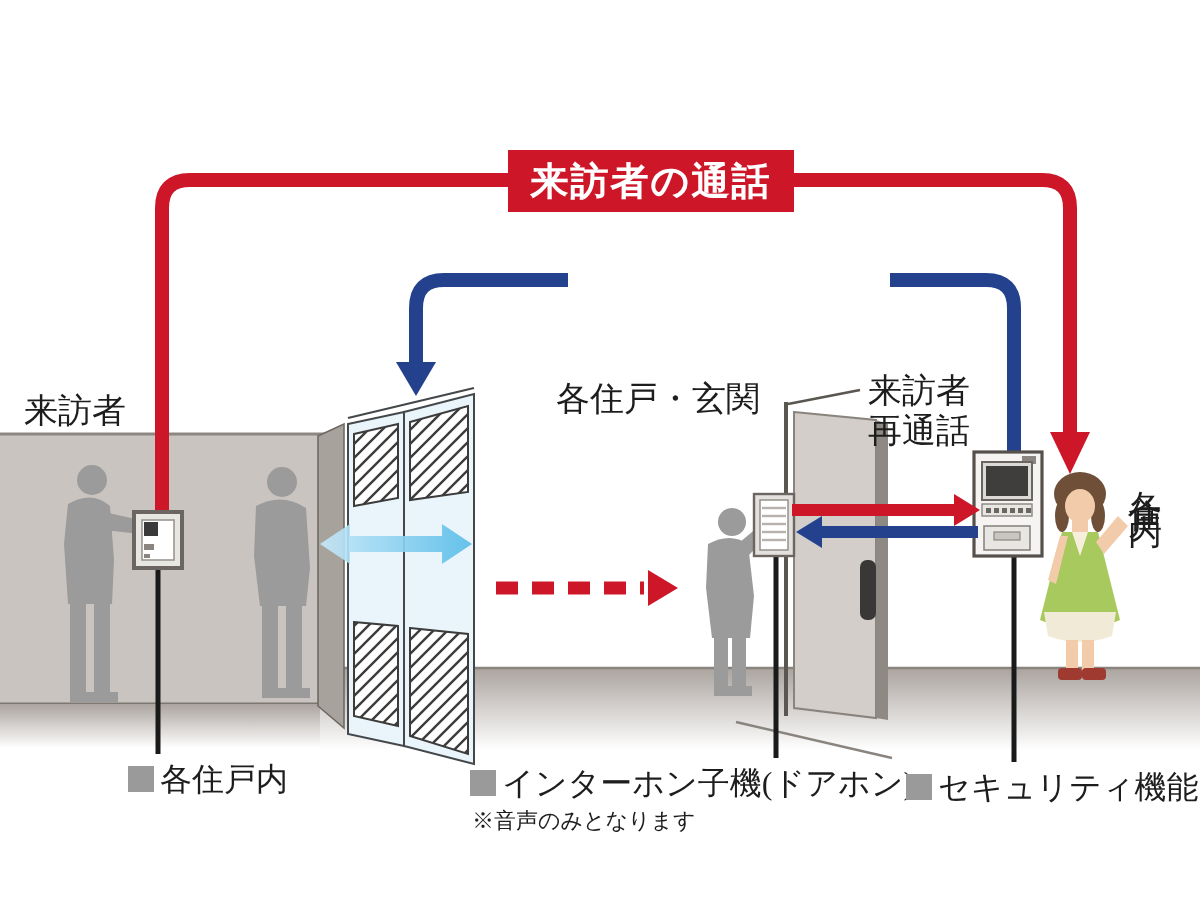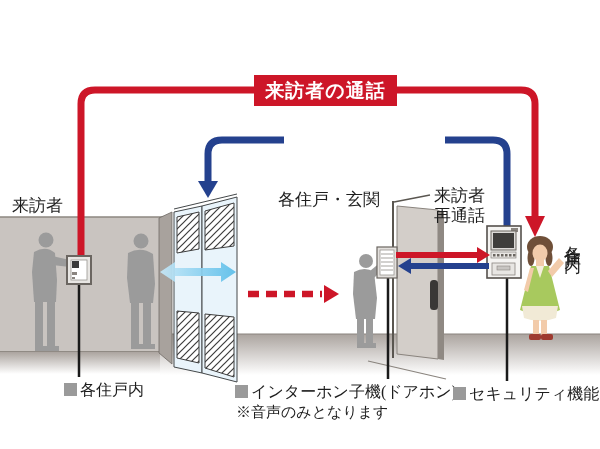--- a/index.html
+++ b/index.html
@@ -15,21 +15,21 @@
   .lbl-entrance{left:97px;top:187px;}
   .lbl-unit-entrance{left:278px;top:188px;}
   .lbl-recall{left:434px;top:186px;line-height:1.18;}
   .lbl-inside{left:561px;top:232px;writing-mode:vertical-rl;letter-spacing:4px;}
   .legend{position:absolute;color:#1d1d1d;font-size:16px;white-space:nowrap;}
   .legend .sq{display:inline-block;width:13px;height:13px;background:#9a9a9a;
               margin-right:3px;vertical-align:-1px;}
   .legend-1{left:64px;top:380px;}
   .legend-2{left:235px;top:382px;}
   .legend-3{left:453px;top:384px;font-family:Liberation Serif, serif;}
-  .note{position:absolute;left:236px;top:403px;color:#1d1d1d;font-size:15px;white-space:nowrap;}
+  .note{position:absolute;left:236px;top:403px;color:#1d1d1d;font-size:11px;white-space:nowrap;}
 </style>
 </head>
 <body>
 
 <div class="stage">
 
   <svg width="600" height="449" viewBox="0 0 600 449">
     <defs>
       <linearGradient id="floorGrad" x1="0" y1="0" x2="0" y2="1">
         <stop offset="0" stop-color="#aba49f"></stop>

